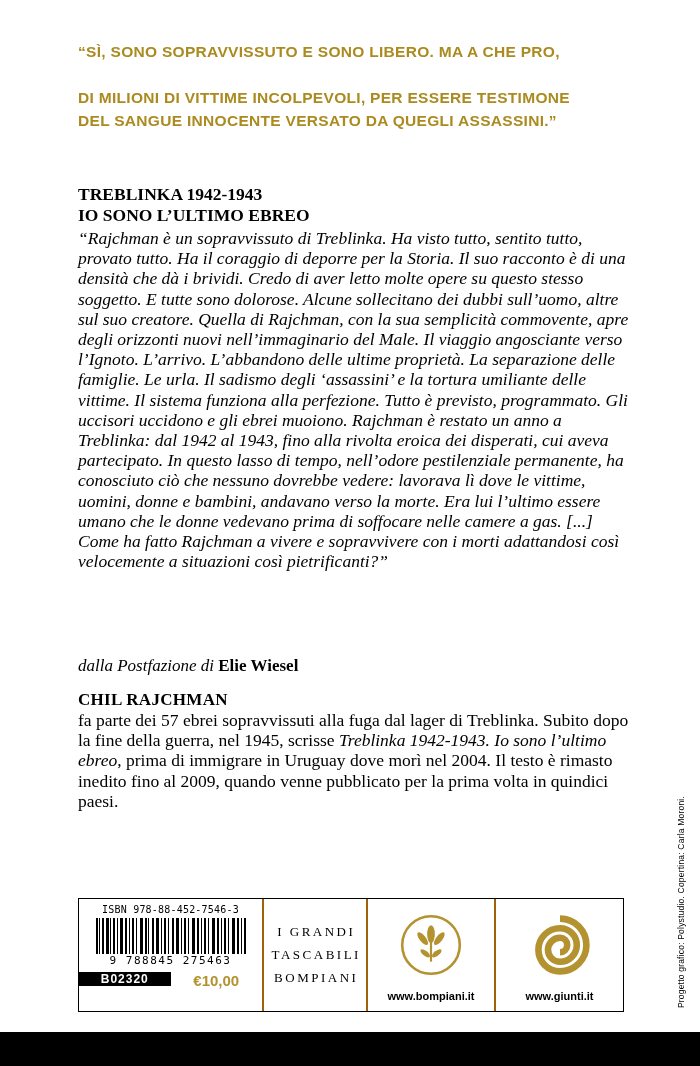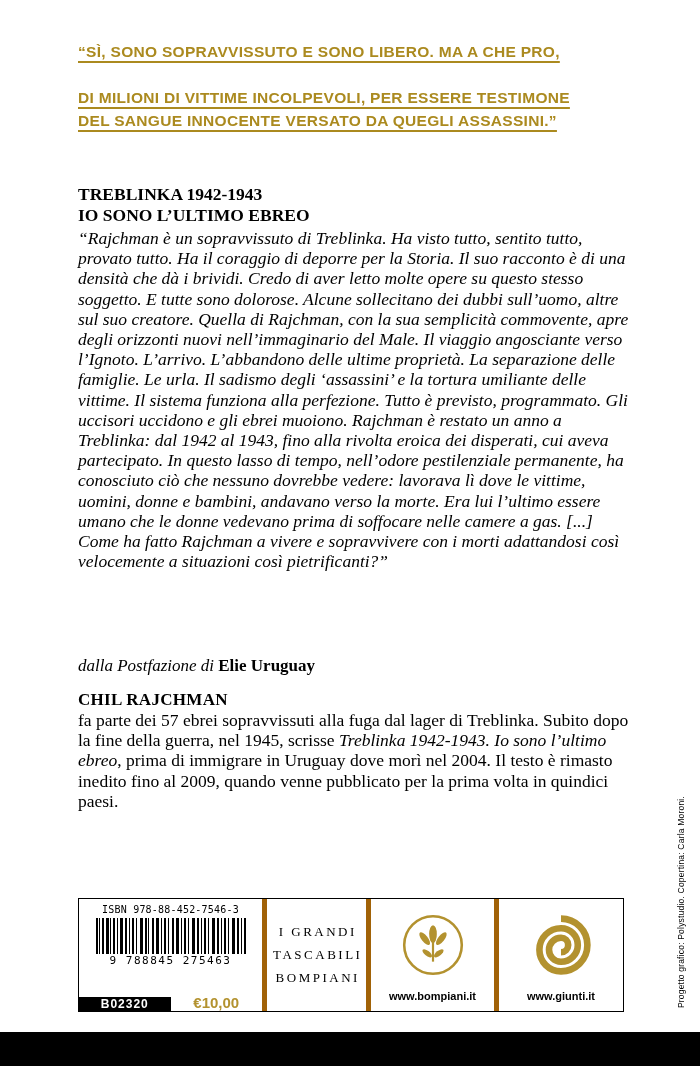--- a/index.html
+++ b/index.html
@@ -11,21 +11,21 @@
 
   
   .cover-quote {
     position:absolute; left:78px; top:40px; width:560px;
     font-family:"Liberation Sans", sans-serif; font-weight:bold;
     font-size:15.5px; line-height:23px; letter-spacing:0.3px;
     color:#ab8a1f;
   }
   .qline {
     display:inline-block; width:max-content; max-width:100%;
-    text-decoration:underline; text-decoration-thickness:1.5px;
+    text-decoration-thickness:1.5px;
     text-underline-offset:4px;
   }
 
   
   .title-block {
     position:absolute; left:78px; top:184px;
     font-weight:bold; font-size:17.5px; line-height:21px;
   }
 
   
@@ -41,28 +41,28 @@
   .author-heading { position:absolute; left:78px; top:690px; margin:0; font-size:17px; font-weight:bold; letter-spacing:0.3px; }
   .bio { position:absolute; left:78px; top:710px; width:552px; margin:0; font-size:17.5px; line-height:20.2px; }
   .bio .book-title { font-style:italic; }
 
   
   .footer-box {
     position:absolute; left:78px; top:898px; width:544px; height:112px;
     border:1px solid #000; display:grid; grid-template-columns:183px 104px 128px 1fr;
     background:#fff;
   }
-  .cell { position:relative; border-left:5px solid #a16207; }
+  .cell { position:relative; border-left:2px solid #a16207; }
   .cell:first-child { border-left:none; }
 
   .cell-barcode { text-align:center; padding-top:5px; }
   .isbn-label { font-family:"DejaVu Sans Mono", monospace; font-size:10px; letter-spacing:0.2px; }
   .barcode-svg { display:block; margin:3px auto 0; }
   .ean-digits { font-family:"DejaVu Sans Mono", monospace; font-size:11px; letter-spacing:1.5px; }
-  .price-row { position:absolute; left:0; right:0; bottom:0; height:23px; display:flex; align-items:flex-end; }
+  .price-row { position:absolute; left:0; right:0; bottom:16px; height:23px; display:flex; align-items:flex-start; }
   .code-badge {
     width:50%; background:#000; color:#fff; display:flex; align-items:center; justify-content:center;
     font-family:"Liberation Sans", sans-serif; font-weight:bold; font-size:12px; letter-spacing:1px;
   }
   .price {
     flex:1; display:flex; align-items:center; justify-content:center;
     font-family:"Liberation Sans", sans-serif; font-weight:bold; font-size:15px; color:#b3922f;
   }
 
   .cell-publisher {
@@ -100,21 +100,21 @@
   </div>
 
   <div class="title-block">
     <div>TREBLINKA 1942-1943</div>
     <div>IO SONO L’ULTIMO EBREO</div>
   </div>
 
   <p class="review">“Rajchman è un sopravvissuto di Treblinka. Ha visto tutto, sentito tutto, provato tutto. Ha il coraggio di deporre per la Storia. Il suo racconto è di una densità che dà i brividi. Credo di aver letto molte opere su questo stesso soggetto. E tutte sono dolorose. Alcune sollecitano dei dubbi sull’uomo, altre sul suo creatore. Quella di Rajchman, con la sua semplicità commovente, apre degli orizzonti nuovi nell’immaginario del Male. Il viaggio angosciante verso l’Ignoto. L’arrivo. L’abbandono delle ultime proprietà. La separazione delle famiglie. Le urla. Il sadismo degli ‘assassini’ e la tortura umiliante delle vittime. Il sistema funziona alla perfezione. Tutto è previsto, programmato. Gli uccisori uccidono e gli ebrei muoiono. Rajchman è restato un anno a Treblinka: dal 1942 al 1943, fino alla rivolta eroica dei disperati, cui aveva partecipato. In questo lasso di tempo, nell’odore pestilenziale permanente, ha conosciuto ciò che nessuno dovrebbe vedere: lavorava lì dove le vittime, uomini, donne e bambini, andavano verso la morte. Era lui l’ultimo essere umano che le donne vedevano prima di soffocare nelle camere a gas. [...] Come ha fatto Rajchman a vivere e sopravvivere con i morti adattandosi così velocemente a situazioni così pietrificanti?”</p>
 
   <p class="attribution">
-    <span class="attr-prefix">dalla Postfazione di </span><span class="attr-name">Elie Uruguay</span>
+    <span class="attr-prefix">dalla Postfazione di </span><span class="attr-name">Elie Wiesel</span>
   </p>
 
   <p class="author-heading">CHIL RAJCHMAN</p>
 
   <p class="bio">
     <span>fa parte dei 57 ebrei sopravvissuti alla fuga dal lager di Treblinka. Subito dopo la fine della guerra, nel 1945, scrisse </span><span class="book-title">Treblinka 1942-1943. Io sono l’ultimo ebreo</span><span>, prima di immigrare in Uruguay dove morì nel 2004. Il testo è rimasto inedito fino al 2009, quando venne pubblicato per la prima volta in quindici paesi.</span>
   </p>
 
   <div class="footer-box">
 

